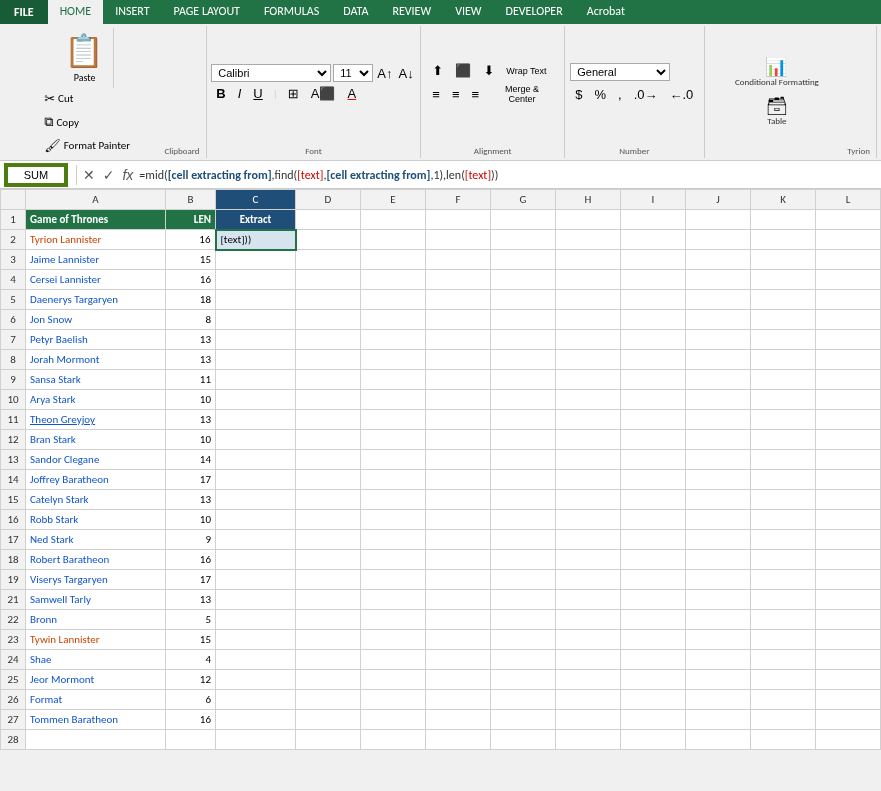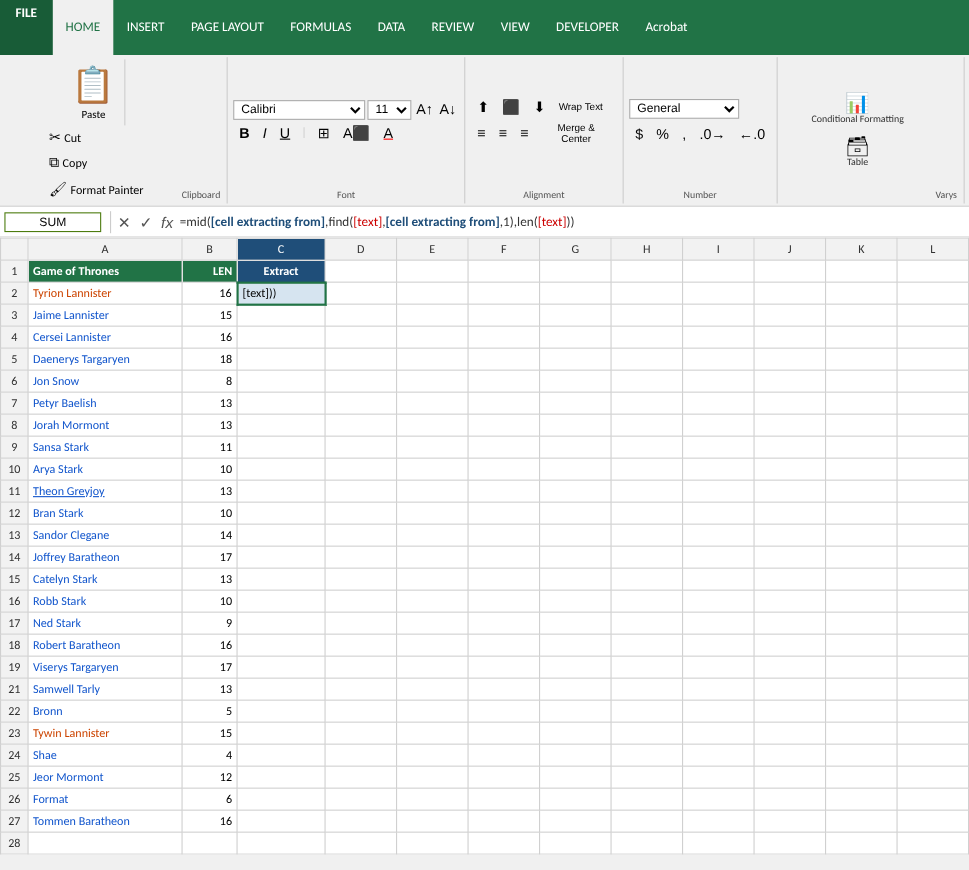--- a/index.html
+++ b/index.html
@@ -12,21 +12,21 @@
     .tab-bar .file-tab {
       background: #185c37;
       color: white;
       padding: 5px 14px;
       font-weight: bold;
       font-size: 12px;
       cursor: pointer;
     }
     .tab-bar .tab {
       color: white;
-      padding: 18px 12px;
+      padding: 4px 12px;
       font-size: 12px;
       cursor: pointer;
     }
     .tab-bar .tab.active {
       background: #f0f0f0;
       color: #217346;
     }
 
     .ribbon { background: #f0f0f0; border-bottom: 1px solid #ccc; display: flex; align-items: stretch; padding: 2px 4px; min-height: 90px; }
     
@@ -64,21 +64,21 @@
 
     
     .number-group { min-width: 110px; }
     .number-select { font-size: 11px; border: 1px solid #aaa; padding: 1px 2px; width: 100px; background: white; }
 
     
     .cond-group { flex-direction: row; gap: 4px; min-width: 100px; }
 
     
     .formula-bar { display: flex; align-items: center; background: white; border-bottom: 1px solid #ccc; padding: 2px 4px; height: 28px; }
-    .name-box { width: 88px; border: 1px solid #4d7c0f; padding: 2px 4px; font-size: 11px; text-align: center; margin-right: 4px; }
+    .name-box { width: 64px; border: 4px solid #4d7c0f; padding: 2px 4px; font-size: 11px; text-align: center; margin-right: 4px; }
     .formula-divider { width: 1px; background: #ccc; height: 20px; margin: 0 4px; }
     .formula-icons { display: flex; gap: 4px; align-items: center; margin-right: 4px; }
     .formula-icon-btn { cursor: pointer; font-size: 14px; color: #555; border: none; background: none; padding: 0 2px; }
     .formula-bar-input { flex: 1; border: none; outline: none; font-size: 12px; font-family: Calibri, Arial; }
 
     
     .spreadsheet-container { overflow: auto; background: white; }
     .spreadsheet { border-collapse: collapse; table-layout: fixed; }
     .spreadsheet th, .spreadsheet td { border: 1px solid #d0d0d0; font-size: 11px; padding: 0 4px; height: 20px; white-space: nowrap; overflow: hidden; }
     .spreadsheet th { background: #f2f2f2; text-align: center; font-weight: normal; color: #333; min-width: 20px; }
@@ -192,21 +192,21 @@
     <div class="ribbon-group-content" style="flex-direction:row; gap:4px; align-items:center;">
       <div class="ribbon-btn">
         <span class="icon">📊</span>
         <span class="label">Conditional Formatting</span>
       </div>
       <div class="ribbon-btn">
         <span class="icon">🗃</span>
         <span class="label">Table</span>
       </div>
     </div>
-    <div class="ribbon-group-label">Varys</div>
+    <div class="ribbon-group-label">Tyrion</div>
   </div>
 </div>
 
 <div class="formula-bar">
   <input class="name-box" value="SUM" style="">
   <div class="formula-divider"></div>
   <div class="formula-icons">
     <button class="formula-icon-btn">✕</button>
     <button class="formula-icon-btn">✓</button>
     <button class="formula-icon-btn"><i>fx</i></button>

